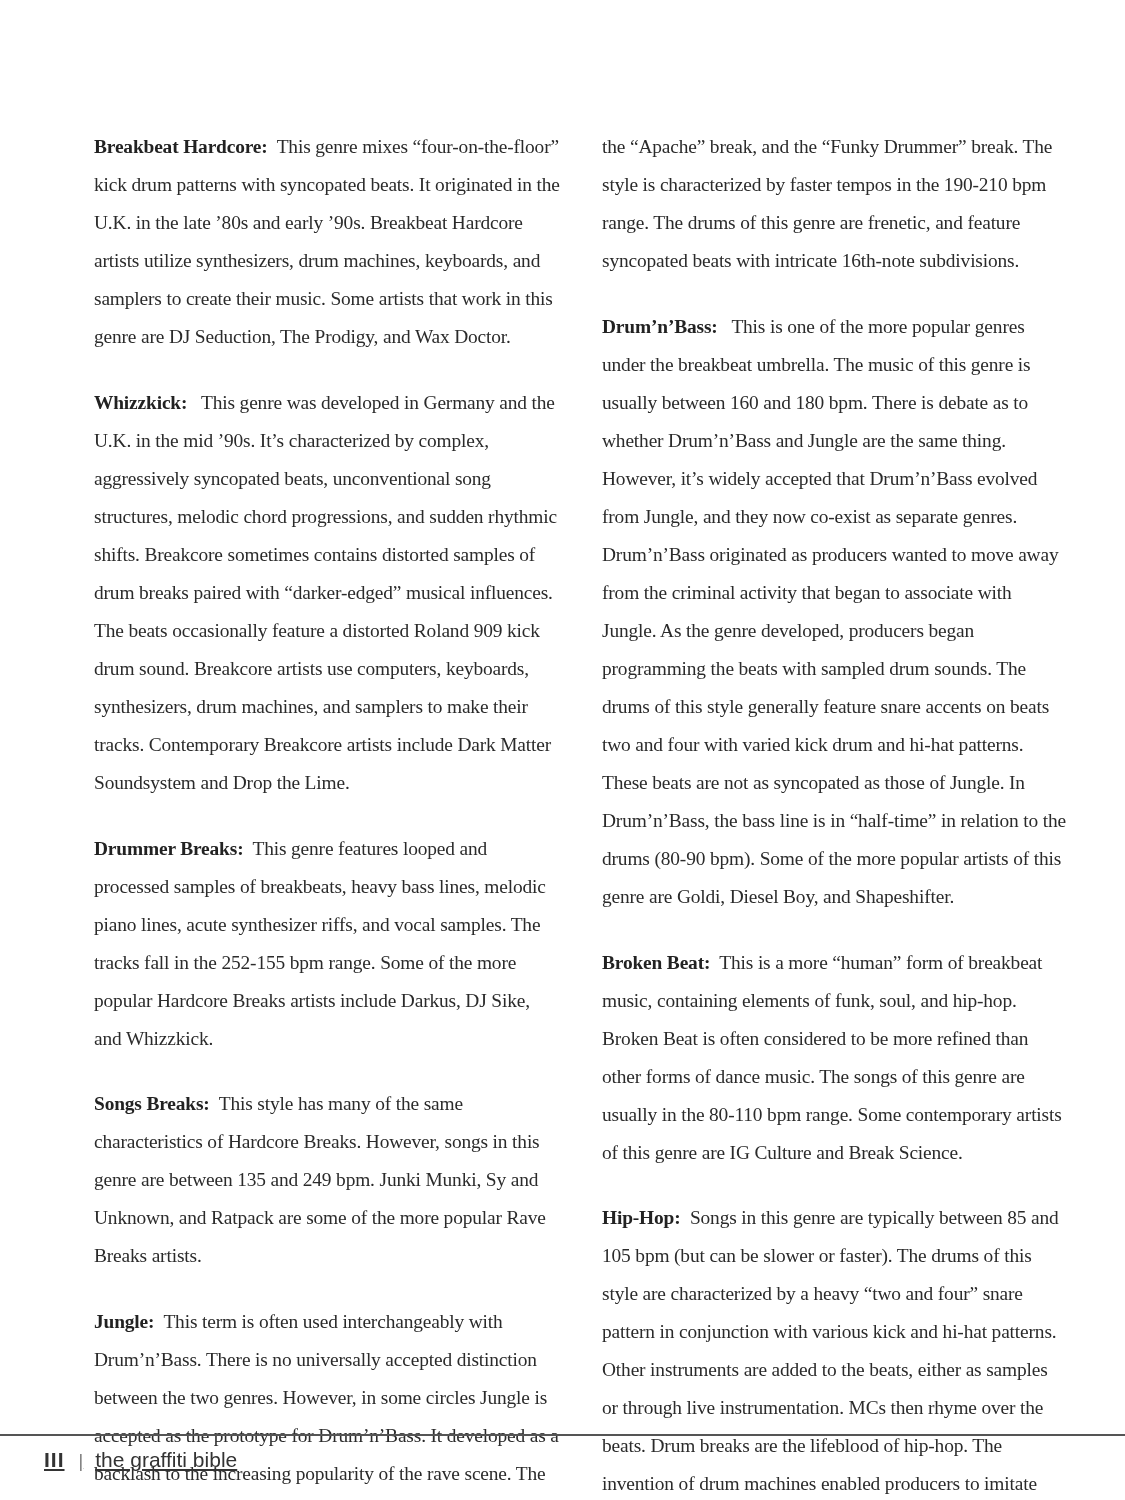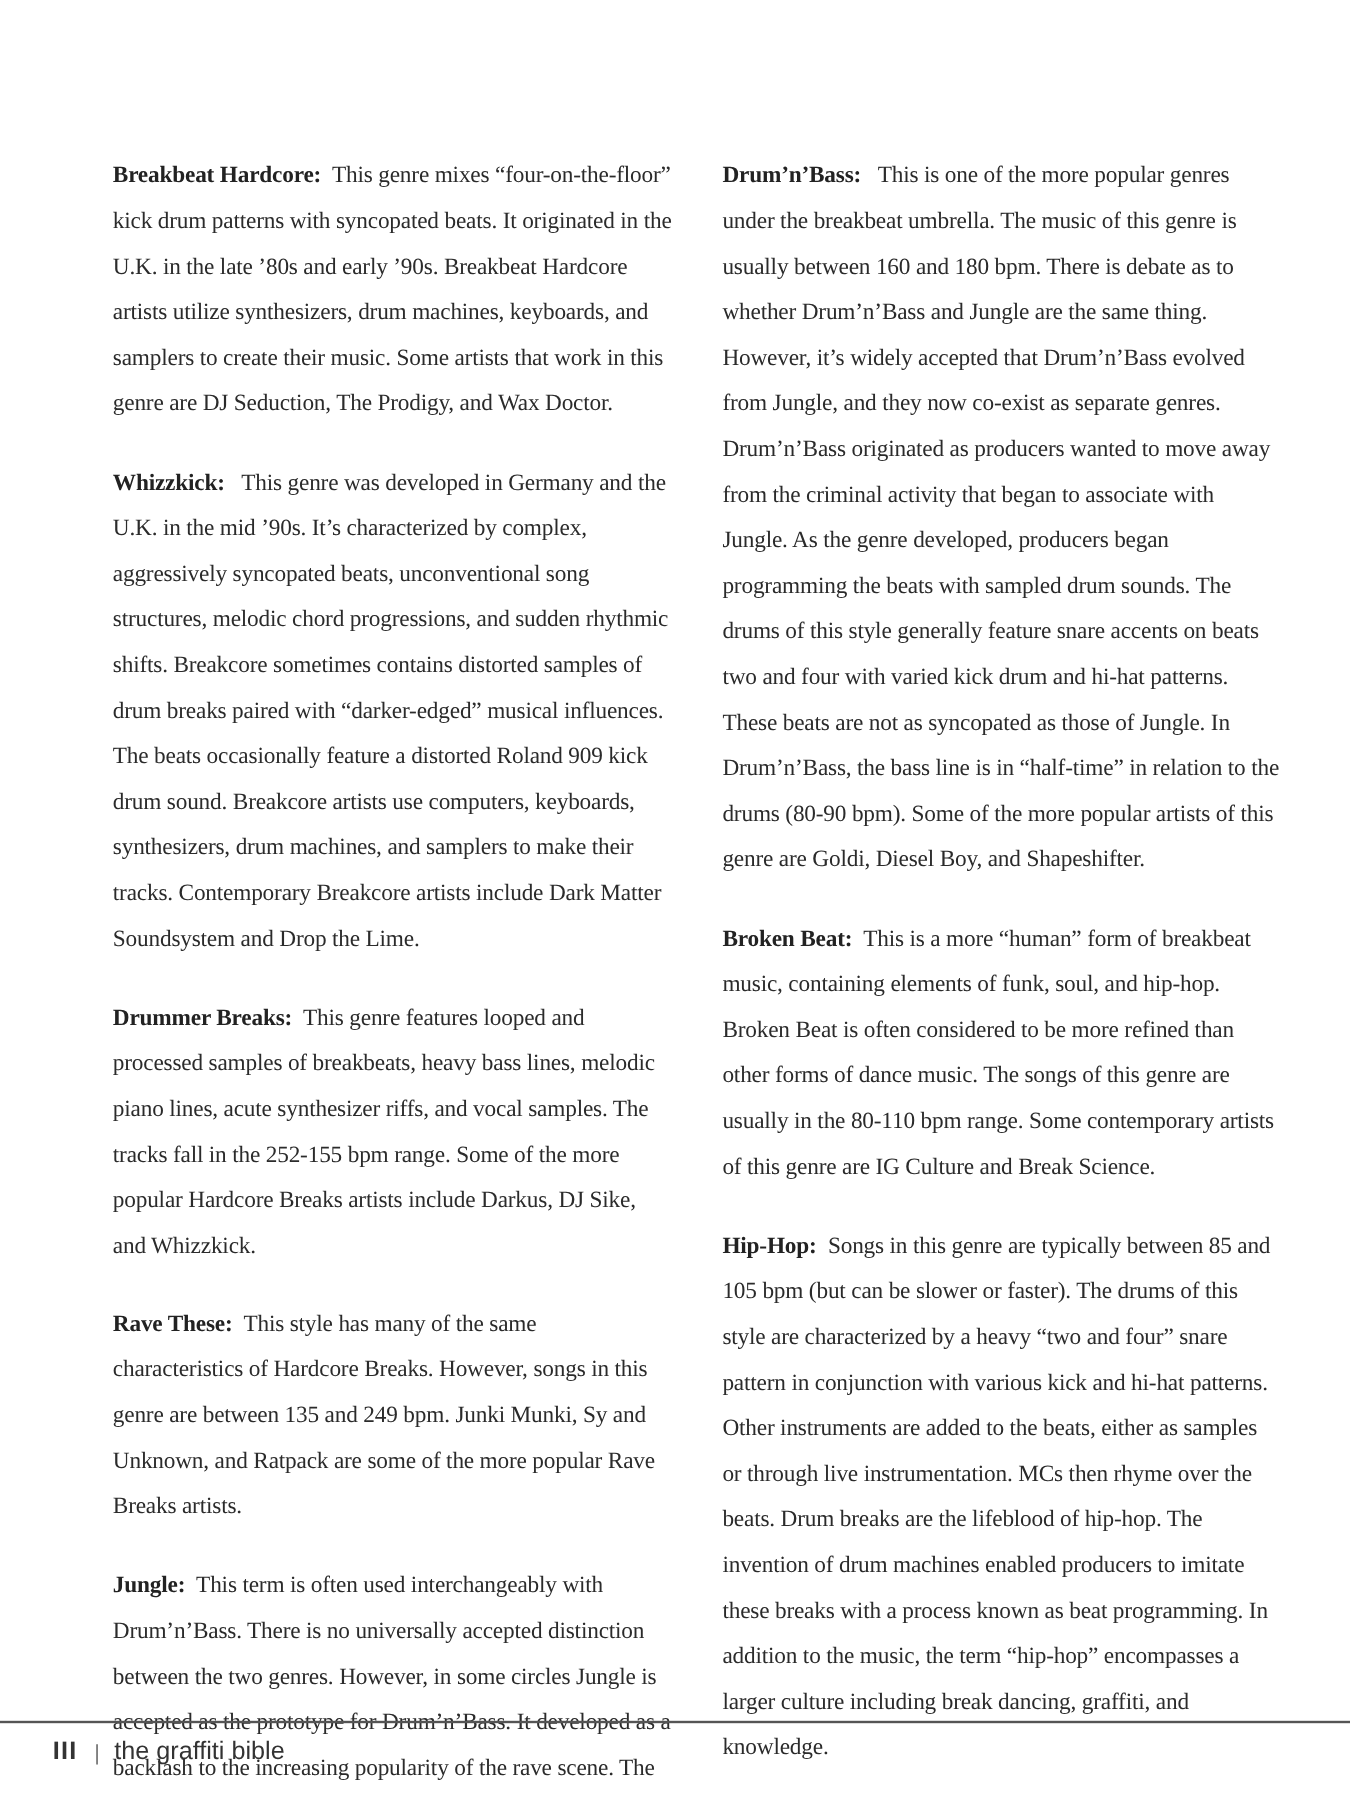--- a/index.html
+++ b/index.html
@@ -23,21 +23,21 @@
       left: 0; top: 1434px;
       width: 1125px; height: 2px;
       background: #555555;
     }
     .footer {
       position: absolute;
       left: 44px; top: 1448px;
       font-family: "Liberation Sans", "DejaVu Sans", sans-serif;
       font-size: 21px;
       color: #333333;
-      display: flex; align-items: flex-end;
+      display: flex; align-items: flex-end; text-decoration: underline;
     }
     .page-num { font-weight: bold; letter-spacing: 1px; }
     .sep { color: #777; margin: 0 12px 0 14px; font-size: 18px; }
     .title { }
   </style>
 </head>
 <body>
 
 <div class="col col-left">
   <p class="entry">
@@ -46,30 +46,33 @@
   </p>
   <p class="entry">
     <span class="term">Whizzkick:</span>&nbsp;&nbsp;
     <span class="body-text">This genre was developed in Germany and the U.K. in the mid ’90s.  It’s characterized by complex, aggressively syncopated beats, unconventional song structures, melodic chord progressions, and sudden rhythmic shifts.  Breakcore sometimes contains distorted samples of drum breaks paired with “darker-edged” musical influences.  The beats occasionally feature a distorted Roland 909 kick drum sound.  Breakcore artists use computers, keyboards, synthesizers, drum machines, and samplers to make their tracks.  Contemporary Breakcore artists include Dark Matter Soundsystem and Drop the Lime.</span>
   </p>
   <p class="entry">
     <span class="term">Drummer Breaks:</span>&nbsp;
     <span class="body-text">This genre features looped and processed samples of breakbeats, heavy bass lines, melodic piano lines, acute synthesizer riffs, and vocal samples.  The tracks fall in the 252-155 bpm range.  Some of the more popular Hardcore Breaks artists include Darkus, DJ Sike, and Whizzkick.</span>
   </p>
   <p class="entry">
-    <span class="term">Rave These:</span>&nbsp;
+    <span class="term">Songs Breaks:</span>&nbsp;
     <span class="body-text">This style has many of the same characteristics of Hardcore Breaks.  However, songs in this genre are between 135 and 249 bpm.  Junki Munki, Sy and Unknown, and Ratpack are some of the more popular Rave Breaks artists.</span>
   </p>
   <p class="entry">
     <span class="term">Jungle:</span>&nbsp;
     <span class="body-text">This term is often used interchangeably with Drum’n’Bass.  There is no universally accepted distinction between the two genres.  However, in some circles Jungle is accepted as the prototype for Drum’n’Bass.  It developed as a backlash to the increasing popularity of the rave scene.  The early artists of this genre, such as DJ Fabio and DJ Grooverider, began increasing the tempo of rave music.  In addition, they began adding more syncopated elements.  In its early stages, artists used sped-up samples of classic breaks such as the “Amen” break,</span>
   </p>
 </div>
 
 <div class="col col-right">
+  <p class="entry">
+    <span class="body-text">the “Apache” break, and the “Funky Drummer” break.  The style is characterized by faster tempos in the 190-210 bpm range.  The drums of this genre are frenetic, and feature syncopated beats with intricate 16th-note subdivisions.</span>
+  </p>
   <p class="entry">
     <span class="term">Drum’n’Bass:</span>&nbsp;&nbsp;
     <span class="body-text">This is one of the more popular genres under the breakbeat umbrella.  The music of this genre is usually between 160 and 180 bpm.  There is debate as to whether Drum’n’Bass and Jungle are the same thing.  However, it’s widely accepted that Drum’n’Bass evolved from Jungle, and they now co-exist as separate genres.  Drum’n’Bass originated as producers wanted to move away from the criminal activity that began to associate with Jungle.  As the genre developed, producers began programming the beats with sampled drum sounds.  The drums of this style generally feature snare accents on beats two and four with varied kick drum and hi-hat patterns.  These beats are not as syncopated as those of Jungle.  In Drum’n’Bass, the bass line is in “half-time” in relation to the drums (80-90 bpm).  Some of the more popular artists of this genre are Goldi, Diesel Boy, and Shapeshifter.</span>
   </p>
   <p class="entry">
     <span class="term">Broken Beat:</span>&nbsp;
     <span class="body-text">This is a more “human” form of breakbeat music, containing elements of funk, soul, and hip-hop.  Broken Beat is often considered to be more refined than other forms of dance music.  The songs of this genre are usually in the 80-110 bpm range.  Some contemporary artists of this genre are IG Culture and Break Science.</span>
   </p>
   <p class="entry">
     <span class="term">Hip-Hop:</span>&nbsp;

